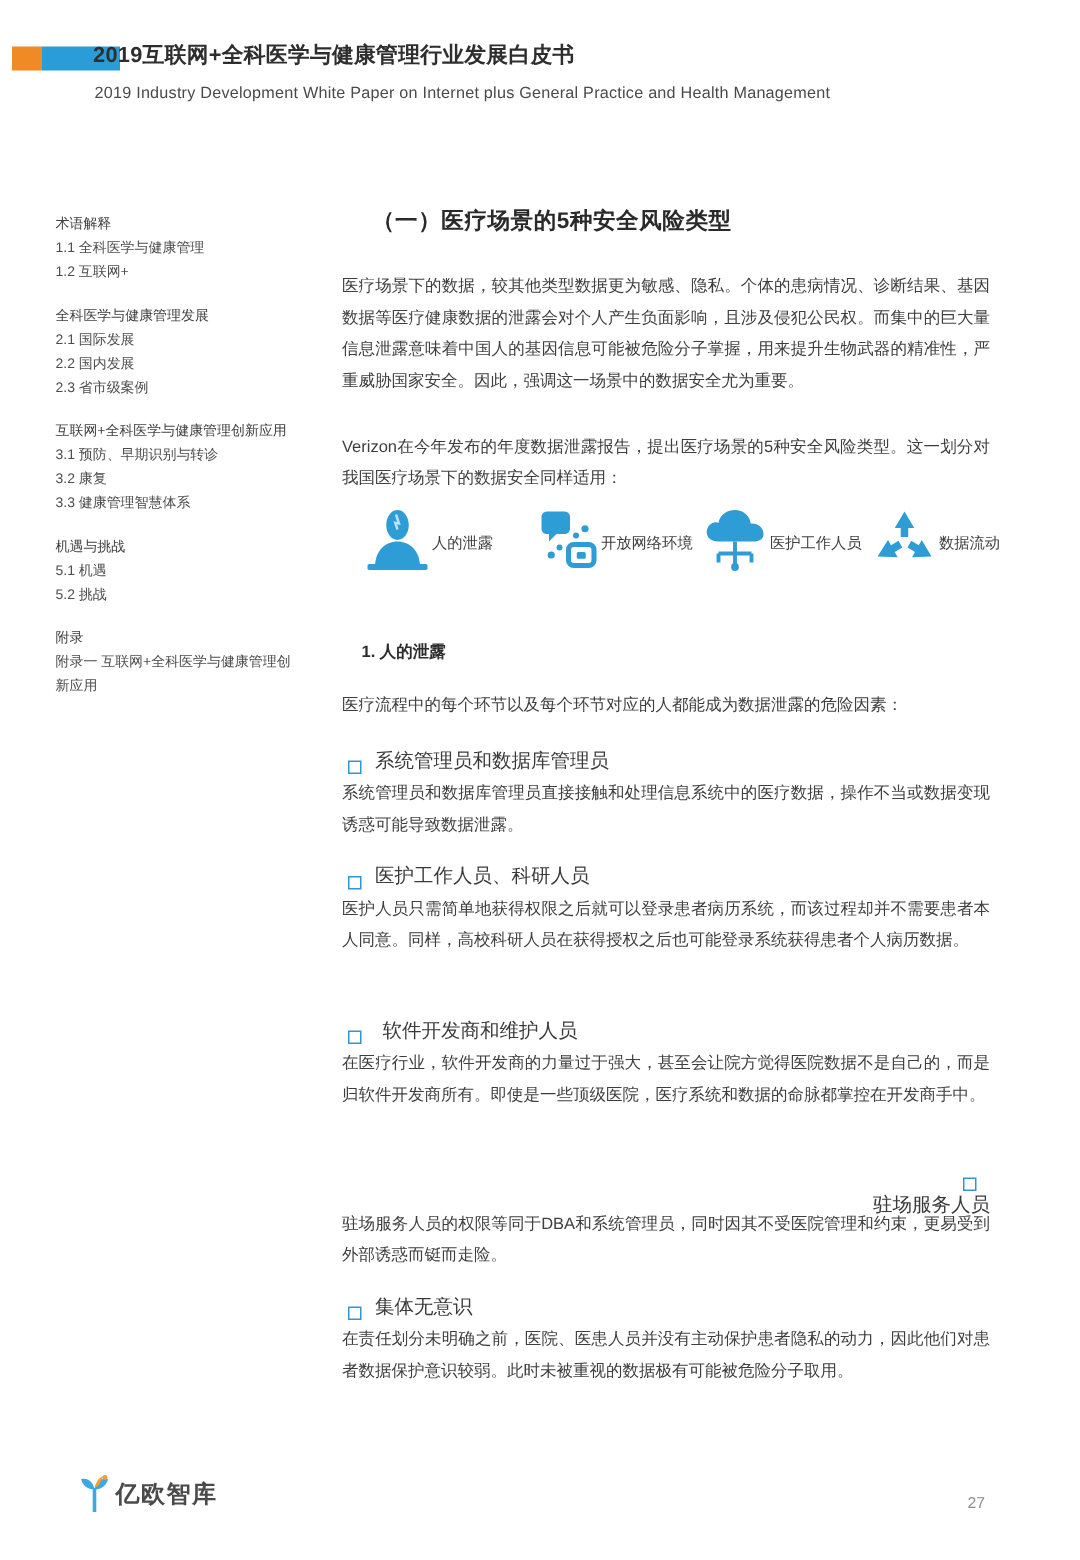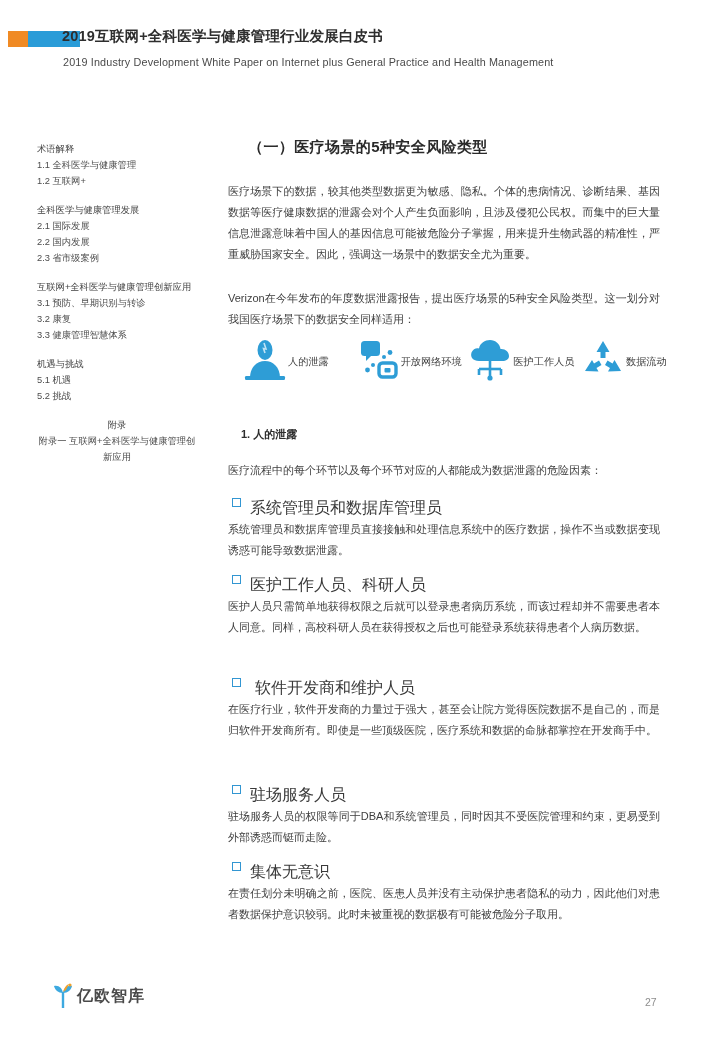--- a/index.html
+++ b/index.html
@@ -61,21 +61,21 @@
   
   .sidebar {
     position: absolute;
     left: 37px; top: 142px;
     width: 160px;
     font-size: 9.3px;
     color: #4c4c4c;
     line-height: 1.72;
   }
   .toc-group { margin-bottom: 13px; }
-  .toc-group:last-child { margin-bottom: 2px; text-align: center; }
+  .toc-group:last-child { margin-bottom: 2px; }
   .toc-head { color: #3f3f3f; }
   .toc-item { color: #4c4c4c; }
   .toc-item.active {
     font-weight: bold;
     color: #2b2b2b;
   }
 
   
   .main {
     position: absolute;
@@ -139,38 +139,38 @@
     font-weight: bold;
     color: #2d2d2d;
     white-space: nowrap;
   }
   #sub-1 { top: 427px; }
 
   .bullet-item {
     position: absolute;
     left: 4px;
     width: 428px;
-    font-size: 16px;
+    font-size: 13px;
     color: #3a3a3a;
     display: flex;
-    align-items: flex-start;
+    align-items: flex-end;
   }
   .bullet-mark {
     display: inline-block;
     width: 7px; height: 7px;
     border: 1.4px solid #3296d2;
     background: #ffffff;
     margin-right: 9px;
     flex: 0 0 auto;
   }
   #bul-0 { top: 498px; }
   #bul-1 { top: 575px; }
   #bul-2 { top: 678px; }
   #bul-2 .bullet-mark { margin-right: 14px; }
-  #bul-3 { top: 785px; }
+  #bul-3 { top: 785px; flex-direction: column; }
   #bul-4 { top: 862px; }
 
   #para-0 { top: 519px; }
   #para-1 { top: 596px; }
   #para-2 { top: 699px; }
   #para-3 { top: 806px; }
   #para-4 { top: 883px; }
   #para-lead { top: 460px; }
 
   

